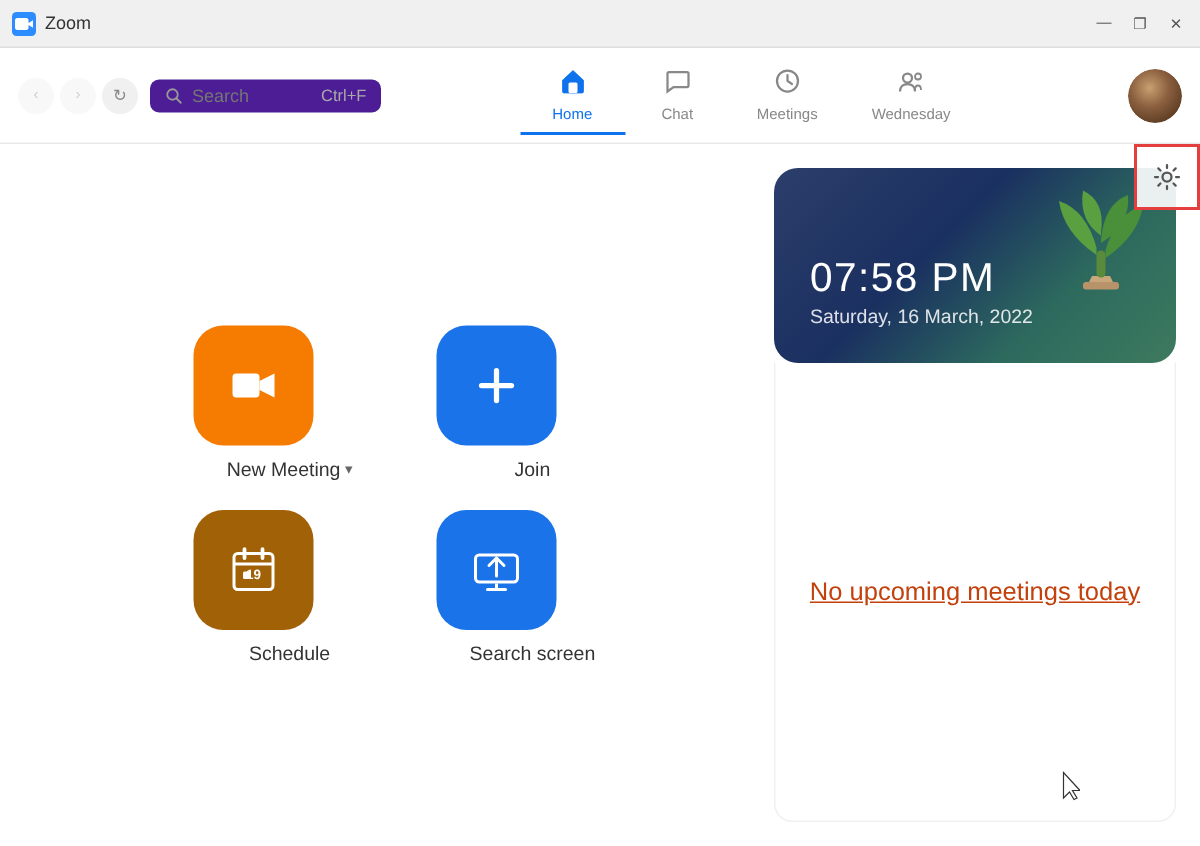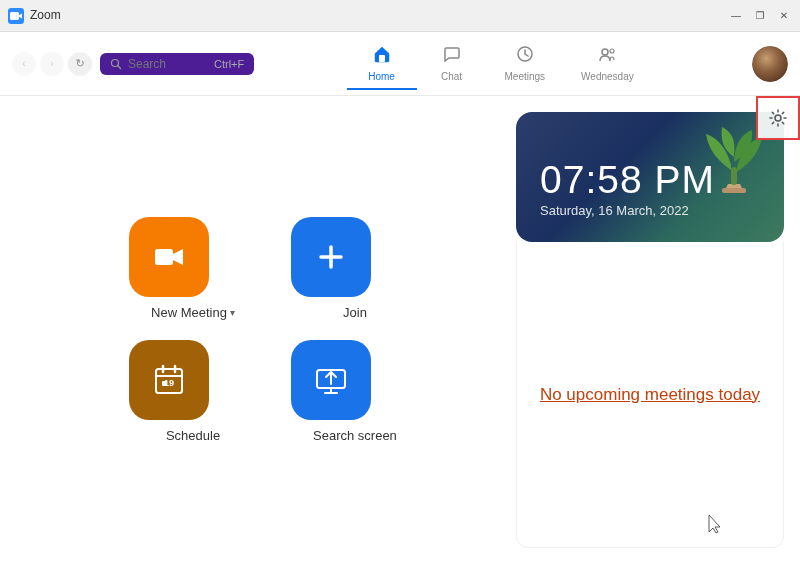--- a/index.html
+++ b/index.html
@@ -269,21 +269,21 @@
       justify-content: flex-end;
     }
     .clock-plant {
       position: absolute;
       top: 0;
       right: 10px;
       width: 80px;
       height: 90px;
     }
     .clock-time {
-      font-size: 39px;
+      font-size: 27px;
       font-weight: 300;
       letter-spacing: 1px;
       line-height: 1;
     }
     .clock-date {
       font-size: 13px;
       color: rgba(255,255,255,0.85);
       margin-top: 4px;
     }
 

